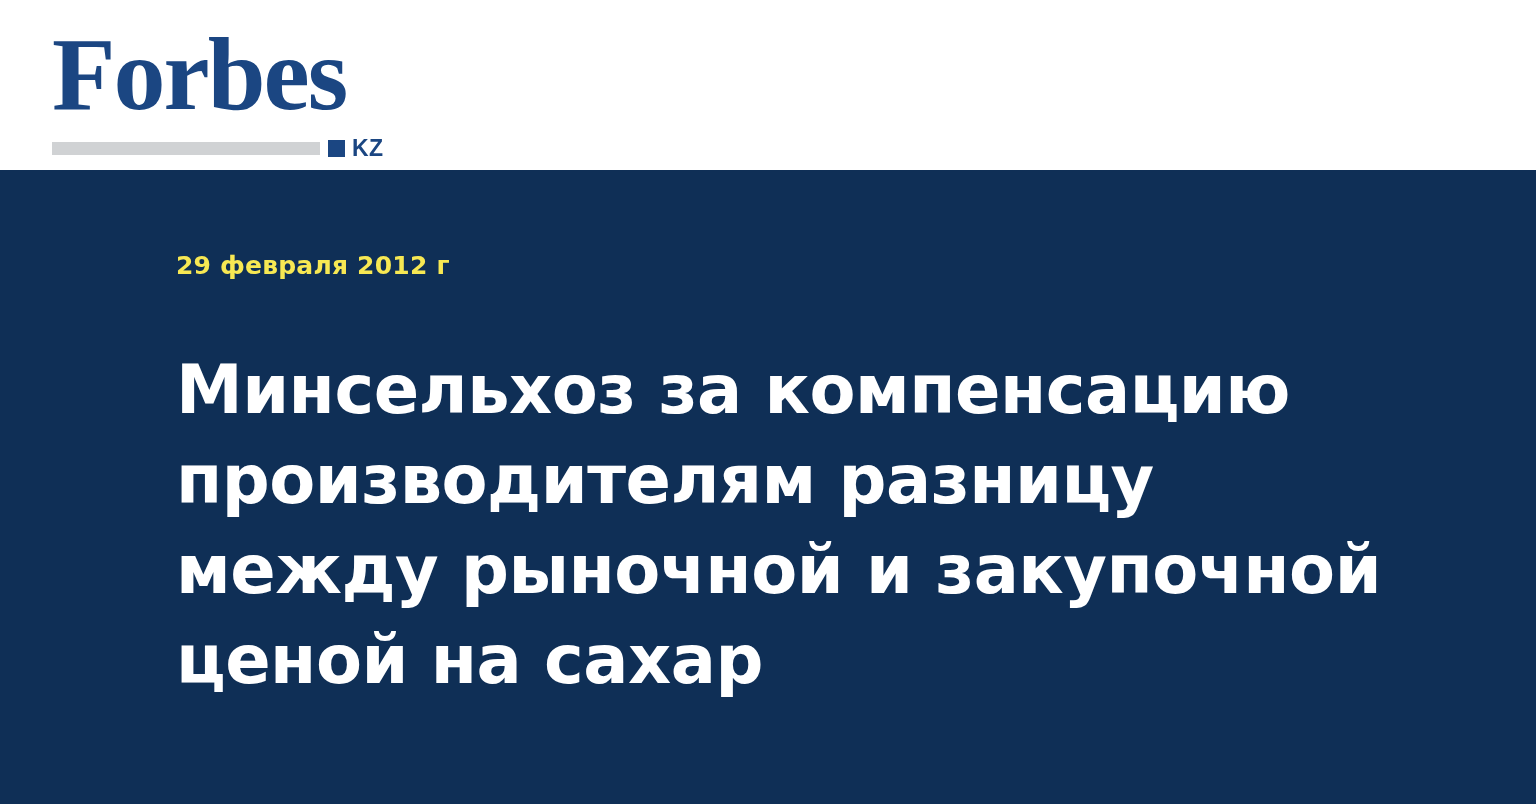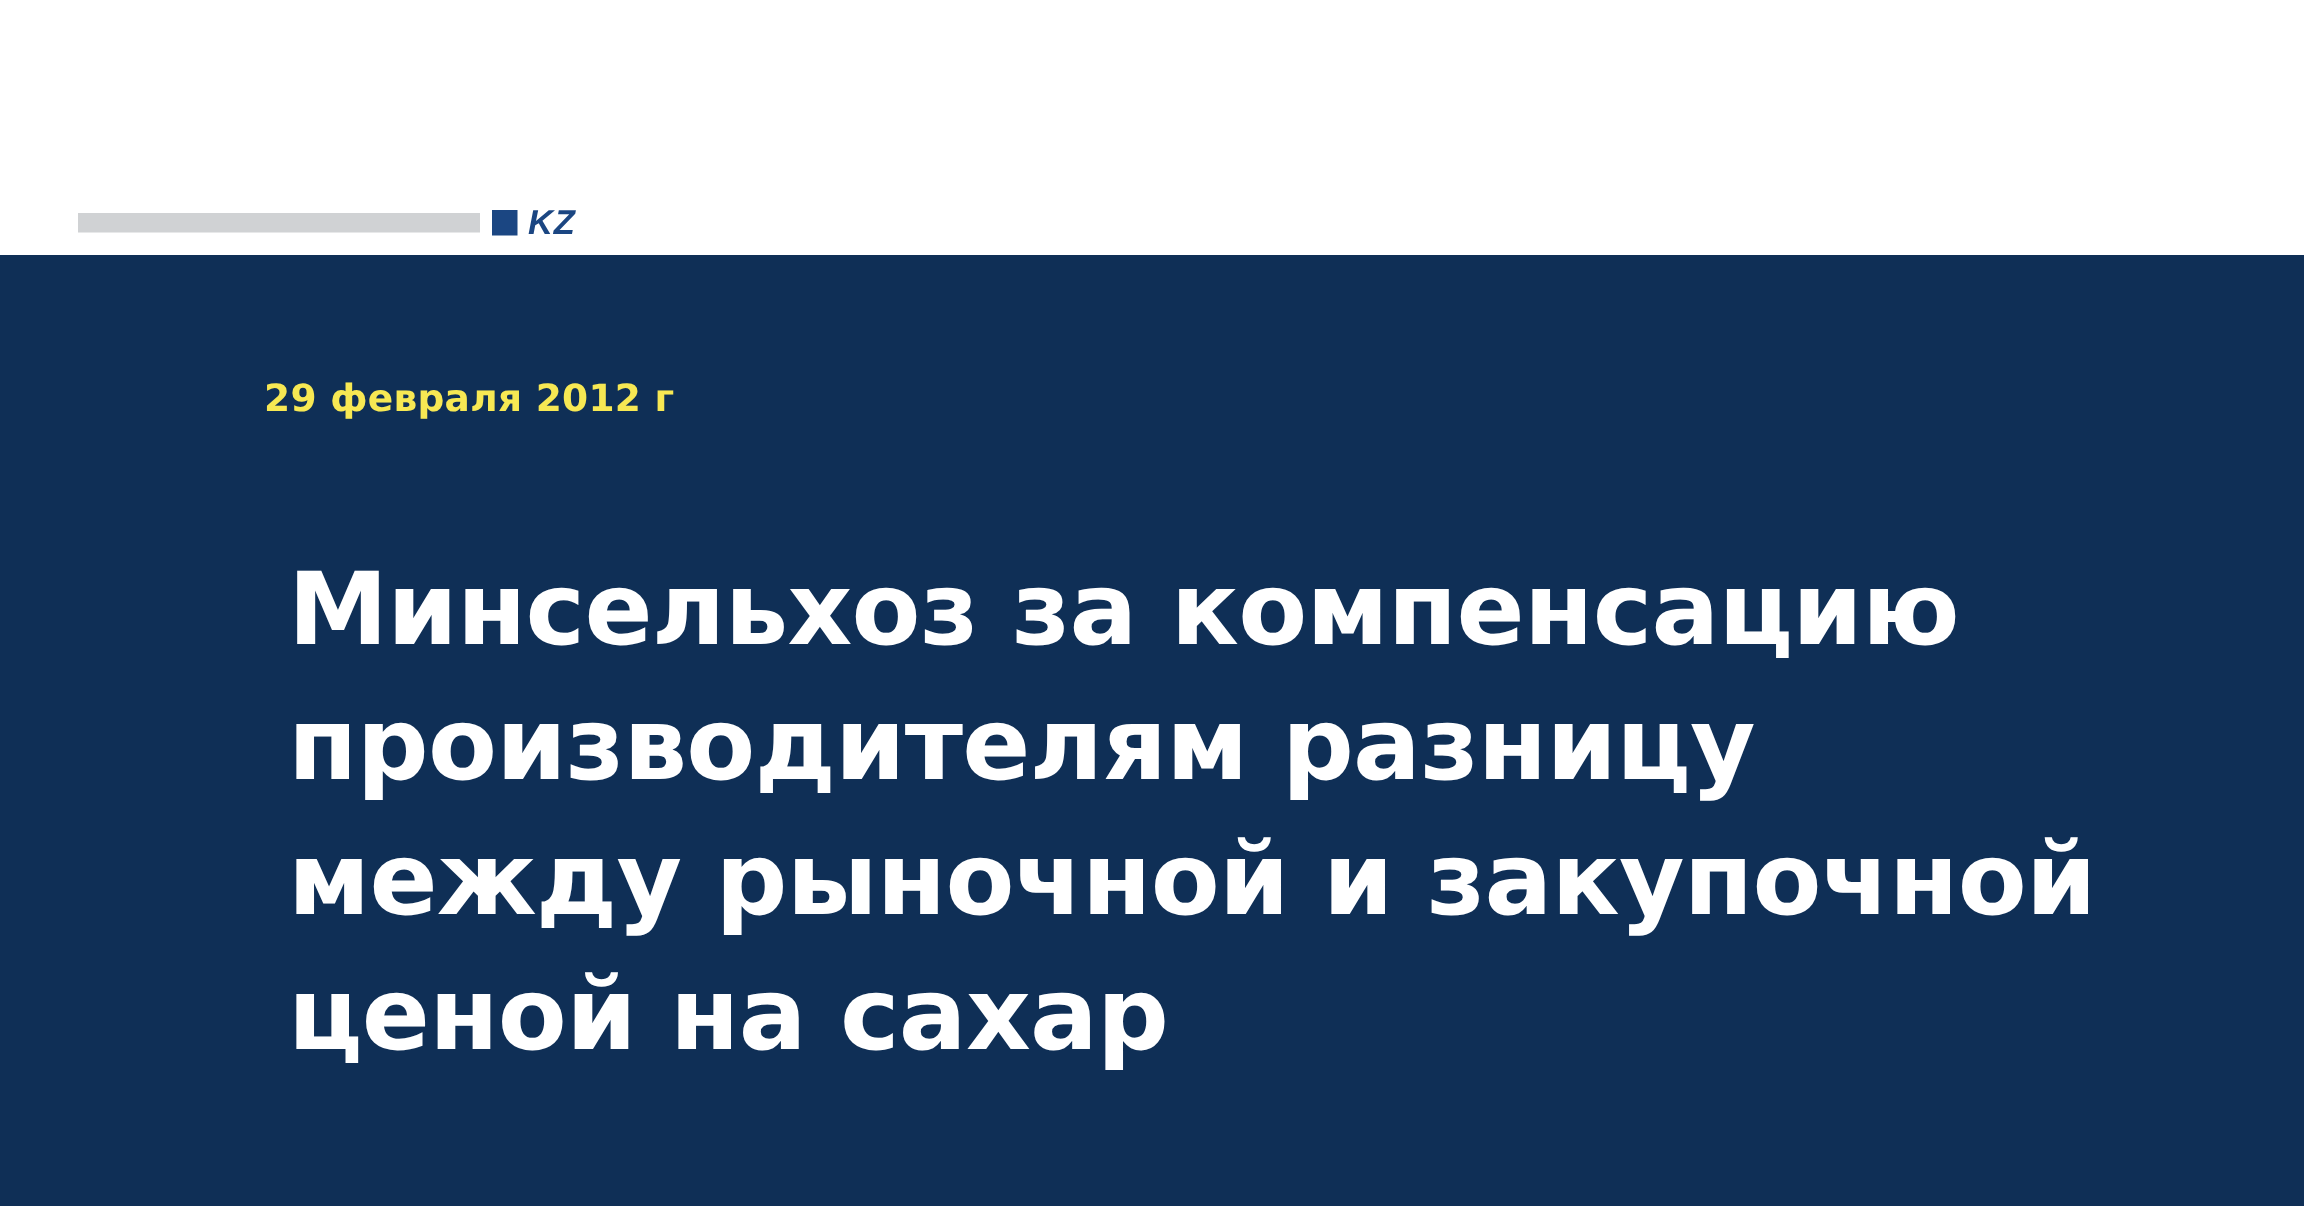--- a/index.html
+++ b/index.html
@@ -84,21 +84,20 @@
   }
 
   .logo-kz-text {
     font-family: "Liberation Sans", "DejaVu Sans", sans-serif;
     font-weight: 700;
     font-size: 23px;
     line-height: 17px;
     letter-spacing: 0.5px;
     color: #1b4682;
     text-transform: uppercase;
-    font-style: italic;
   }
 
   
   .hero {
     position: absolute;
     left: 0;
     top: 170px;
     width: 1536px;
     height: 634px;
     background: #0f2f56;
@@ -123,36 +122,37 @@
     letter-spacing: 0.2px;
     color: #f7e853;
     white-space: nowrap;
   }
 
   .article-title {
     position: absolute;
     left: 0;
     top: 175px;
     width: 1220px;
-    margin: 16px;
+    margin: 0;
     font-family: "DejaVu Sans", "Liberation Sans", sans-serif;
     font-weight: 700;
     font-size: 67px;
     line-height: 90px;
     letter-spacing: -0.5px;
     color: #ffffff;
   }
 </style>
 </head>
 <body>
 
 <div class="page">
 
   <header class="site-header">
     <a class="logo-link" href="#">
+      <span class="logo-wordmark">Forbes</span>
       <span class="logo-rule"></span>
       <span class="logo-kz-wrap">
         <span class="logo-kz-square"></span>
         <span class="logo-kz-text">kz</span>
       </span>
     </a>
   </header>
 
   <section class="hero">
     <div class="hero-inner">

